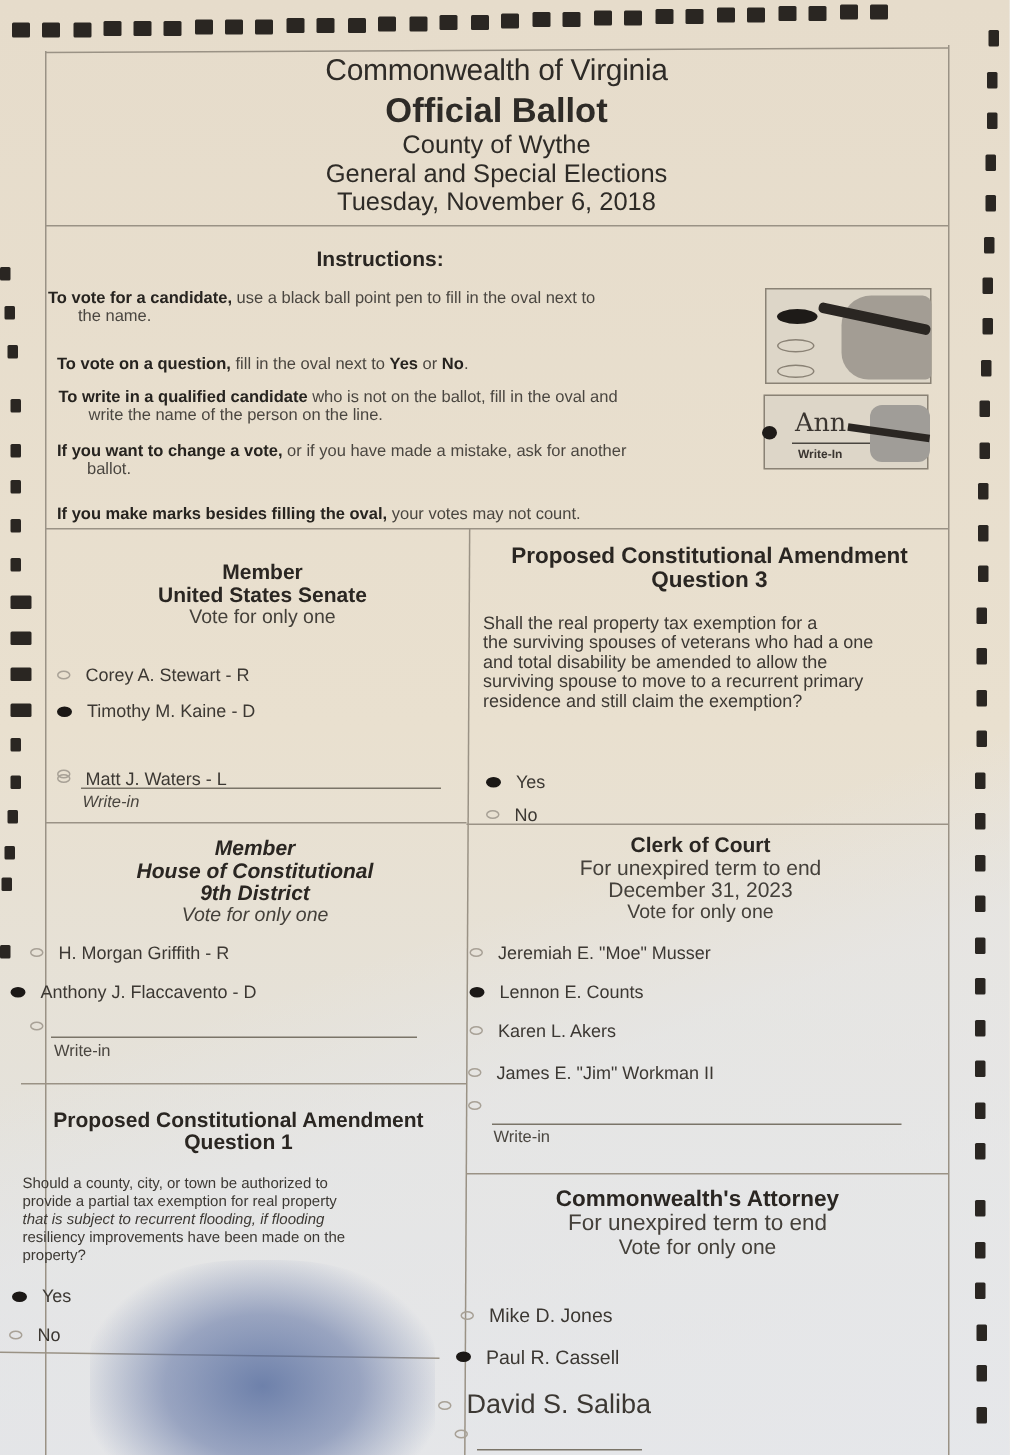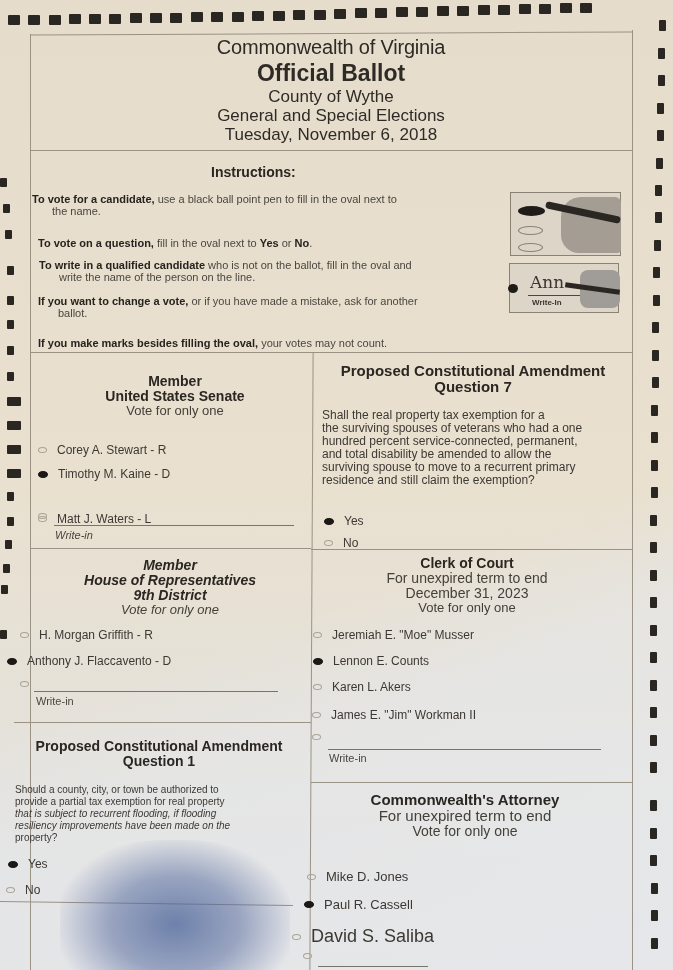--- a/index.html
+++ b/index.html
@@ -234,46 +234,45 @@
     </div>
     <div class="writein-line" style="left:54px;top:525px;width:240px"></div>
     <div class="writein-label" style="left:55px;top:529px;font-style:italic">Write-in</div>
   </div>
 
   <div class="hline" style="left:30px;top:548px;width:281px"></div>
 
   <div>
     <div class="contest-title" style="left:318px;top:363px;width:310px;font-size:15px;line-height:16px">
       <div>Proposed Constitutional Amendment</div>
-      <div>Question 7</div>
+      <div>Question 3</div>
     </div>
     <div class="question" style="left:322px;top:409px;width:305px">
       <div>Shall the real property tax exemption for a</div>
       <div>the surviving spouses of veterans who had a one</div>
-      <div>hundred percent service-connected, permanent,</div>
       <div>and total disability be amended to allow the</div>
       <div>surviving spouse to move to a recurrent primary</div>
       <div>residence and still claim the exemption?</div>
     </div>
     <div class="option" style="left:324px;top:514px">
       <span class="oval filled"></span>
       <span>Yes</span>
     </div>
     <div class="option" style="left:324px;top:536px">
       <span class="oval"></span>
       <span>No</span>
     </div>
   </div>
 
   <div class="hline" style="left:311px;top:549px;width:321px"></div>
 
   <div>
     <div class="contest-title italic-title" style="left:30px;top:558px;width:280px">
       <div>Member</div>
-      <div>House of Representatives</div>
+      <div>House of Constitutional</div>
       <div>9th District</div>
       <div class="contest-sub">Vote for only one</div>
     </div>
     <div class="option" style="left:20px;top:628px">
       <span class="oval"></span>
       <span>H. Morgan Griffith - R</span>
     </div>
     <div class="option" style="left:7px;top:654px">
       <span class="oval filled"></span>
       <span>Anthony J. Flaccavento - D</span>
@@ -321,21 +320,21 @@
 
   <div>
     <div class="contest-title" style="left:14px;top:739px;width:290px;font-size:14px">
       <div>Proposed Constitutional Amendment</div>
       <div>Question 1</div>
     </div>
     <div class="question" style="left:15px;top:784px;width:290px;font-size:10px;line-height:12px">
       <div>Should a county, city, or town be authorized to</div>
       <div>provide a partial tax exemption for real property</div>
       <div style="font-style:italic">that is subject to recurrent flooding, if flooding</div>
-      <div style="font-style:italic">resiliency improvements have been made on the</div>
+      <div style="">resiliency improvements have been made on the</div>
       <div>property?</div>
     </div>
     <div class="option" style="left:8px;top:857px">
       <span class="oval filled"></span>
       <span>Yes</span>
     </div>
     <div class="option" style="left:6px;top:883px">
       <span class="oval"></span>
       <span>No</span>
     </div>

